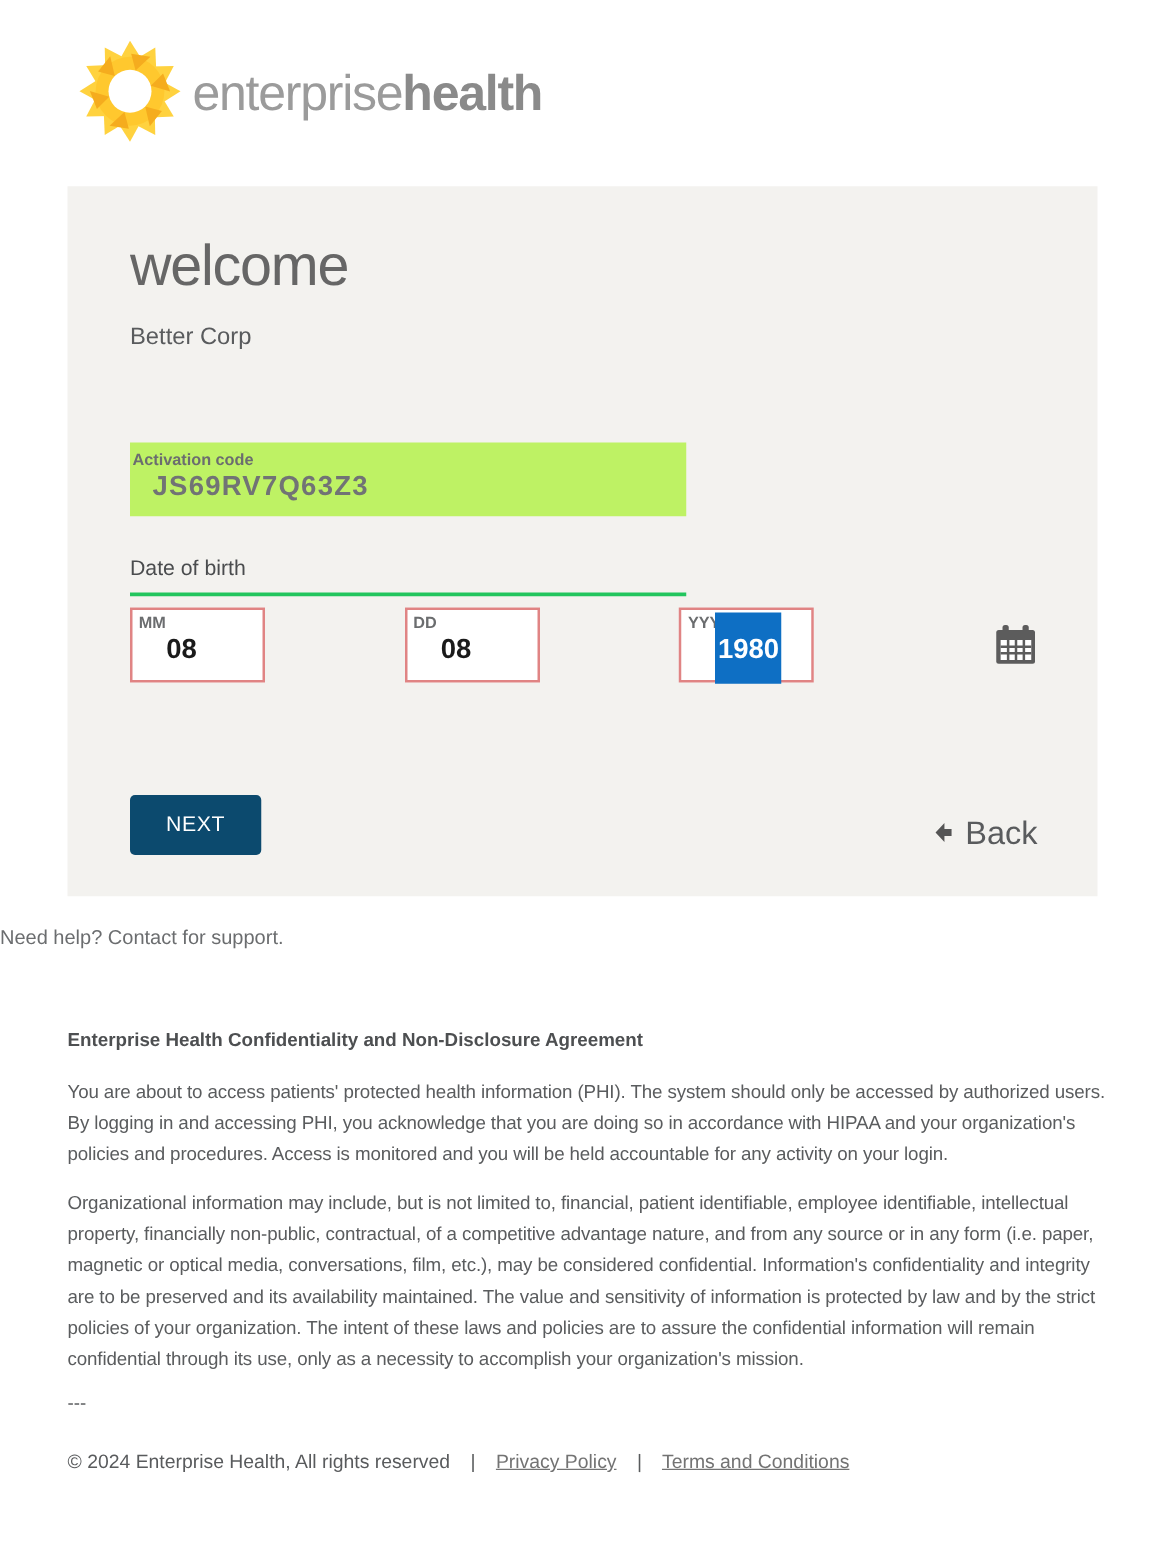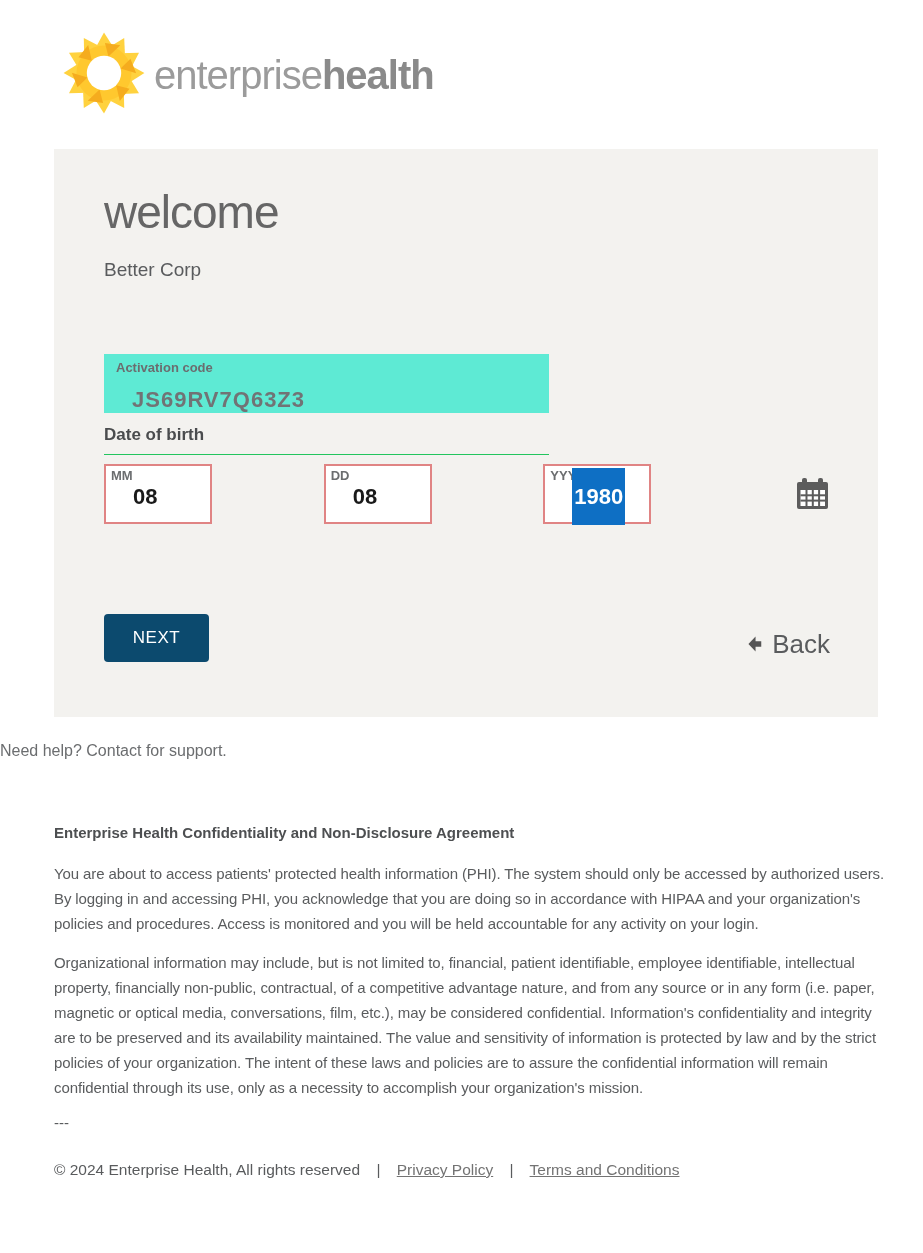--- a/index.html
+++ b/index.html
@@ -40,41 +40,41 @@
     line-height: 55px;
   }
   .company {
     font-size: 19px;
     color: #595b5d;
     margin-top: 19px;
   }
   .activation-box {
     width: 445px;
     height: 59px;
-    background: #5eead4;
+    background: #bef264;
     margin-top: 73px;
-    padding: 6px 12px;
+    padding: 6px 2px;
   }
   .act-label { font-size: 13px; font-weight: 700; color: #6b6d6f; }
   .act-value {
     font-size: 22px;
     font-weight: 700;
     color: #717375;
     letter-spacing: 1px;
     padding-left: 16px;
-    margin-top: 12px;
+    margin-top: 1px;
   }
   .dob-label {
-    margin-top: 12px;
+    margin-top: 32px;
     font-size: 17px;
-    font-weight: 700;
+    font-weight: 400;
     color: #4a4c4e;
     width: 445px;
     padding-bottom: 9px;
-    border-bottom: 1px solid #22c55e;
+    border-bottom: 3px solid #22c55e;
   }
   .dob-row {
     display: flex;
     align-items: center;
     margin-top: 9px;
     justify-content: space-between;
   }
   .dob-field {
     width: 108px;
     height: 60px;

